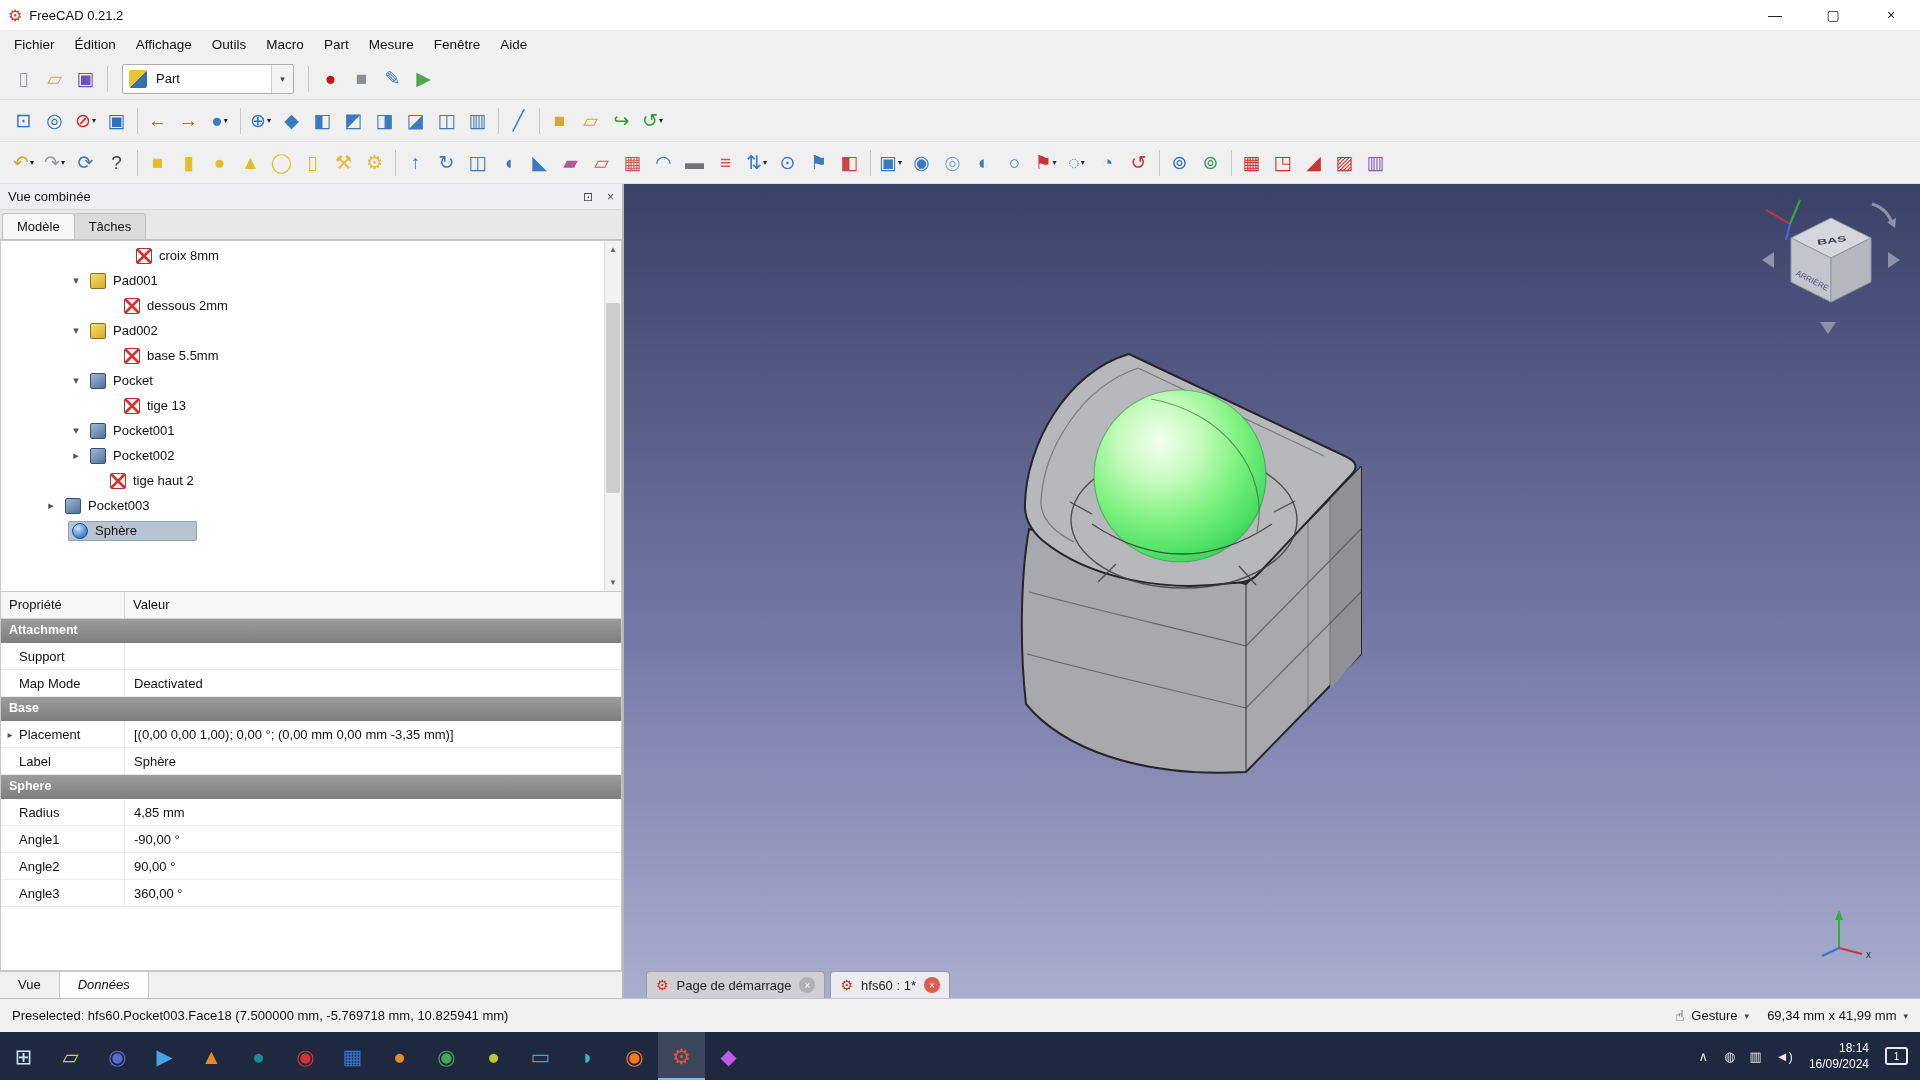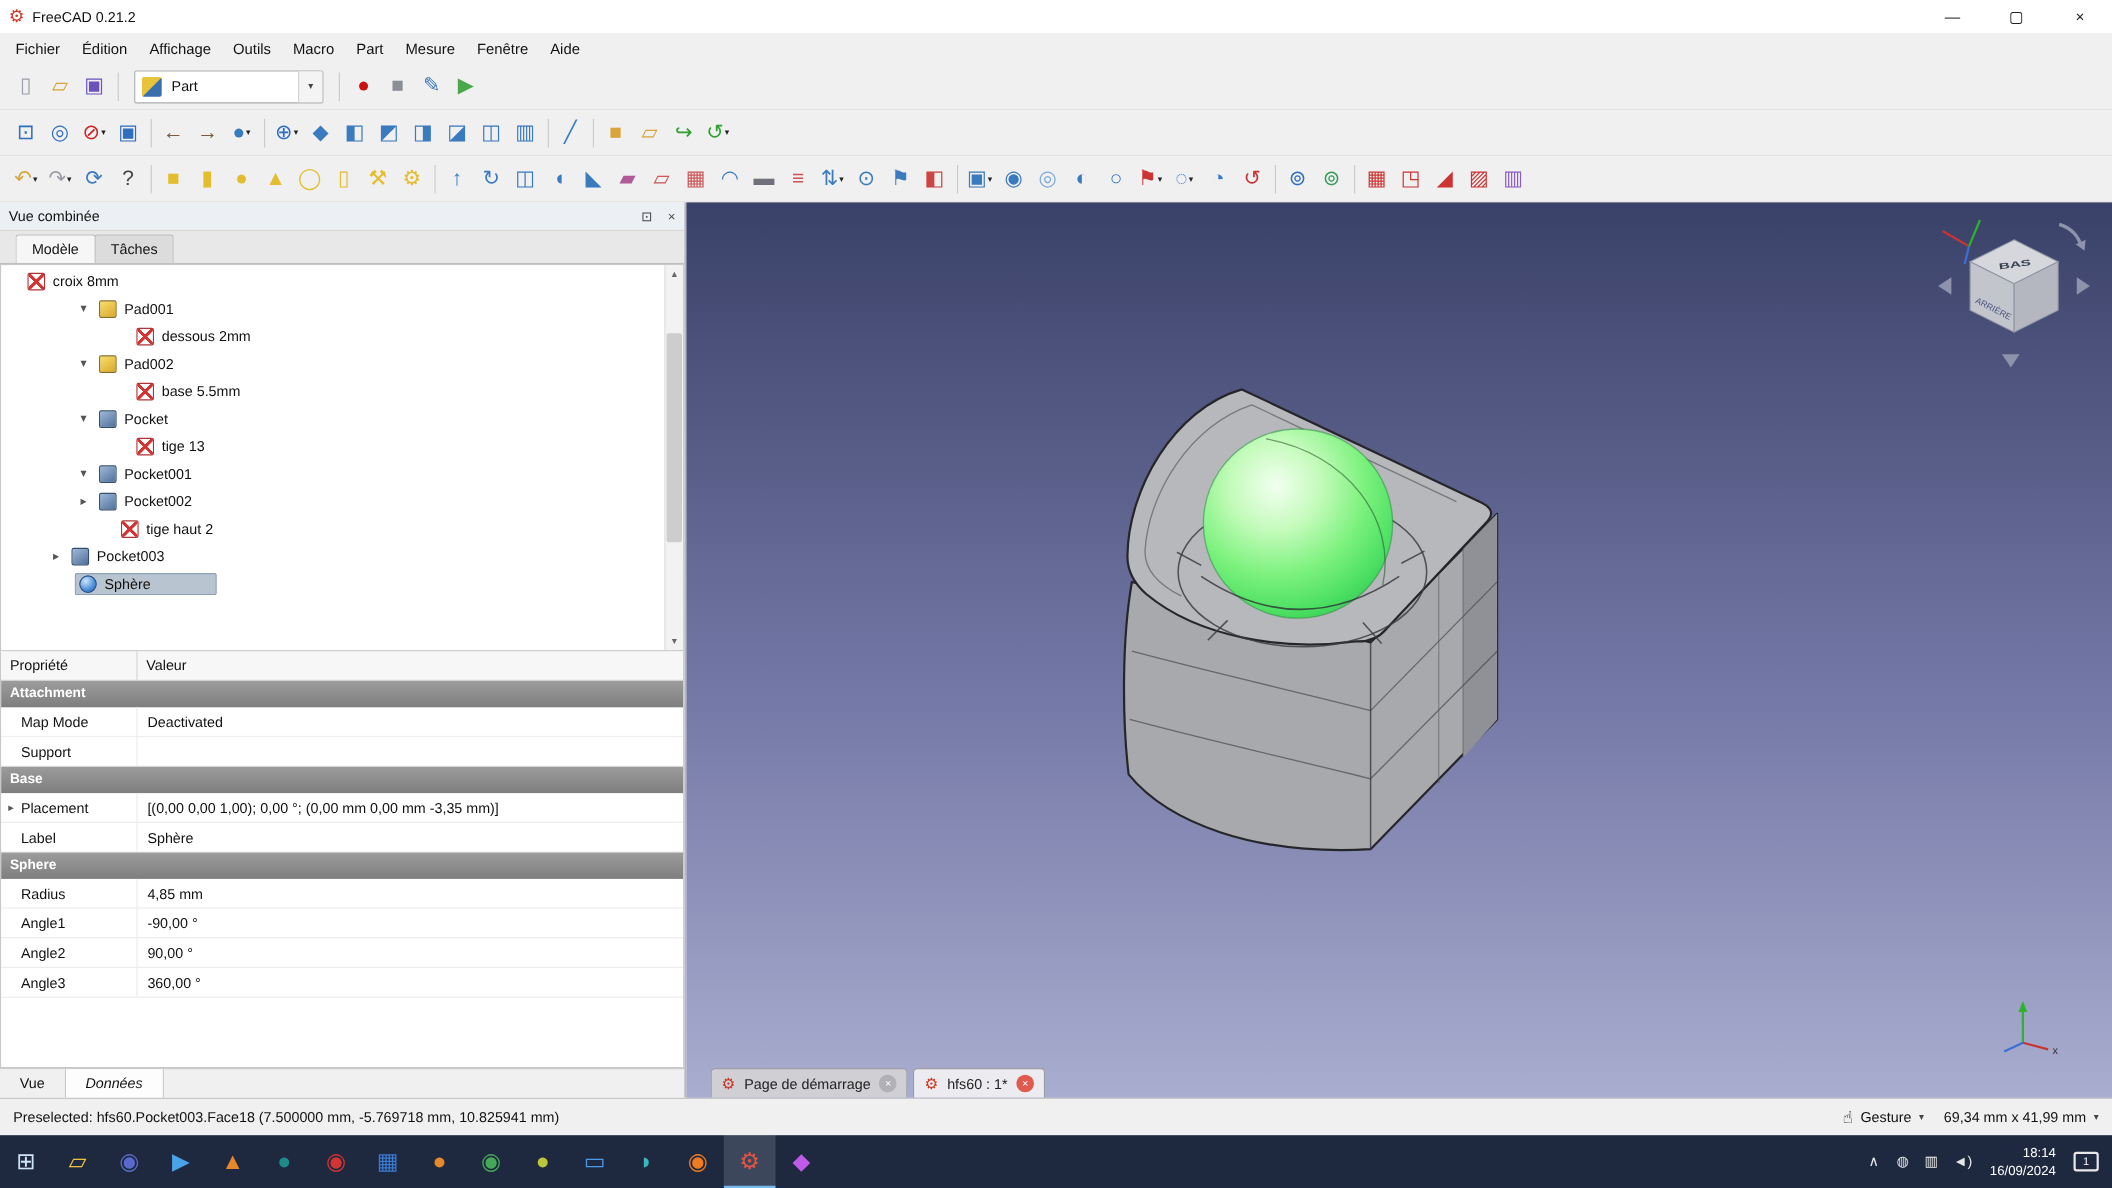--- a/index.html
+++ b/index.html
@@ -34,21 +34,21 @@
 
   
   .main { flex:1; display:flex; min-height:0; }
 
   
   .combo-view { width:624px; flex:none; background:#f0f0f0; border-right:2px solid #b8b8b8; display:flex; flex-direction:column; }
   .cv-header { height:26px; display:flex; align-items:center; padding:0 8px; background:#eceff3; border-bottom:1px solid #d8d8d8; flex:none; }
   .hdr-icons { margin-left:auto; display:flex; gap:14px; color:#444; font-size:12px; }
   .cv-tabs { height:30px; display:flex; align-items:flex-end; padding-left:2px; background:#e8e8e8; border-bottom:1px solid #c0c0c0; flex:none; }
   .cv-tab { padding:5px 14px; font-size:13px; border:1px solid #c0c0c0; border-bottom:none; background:#dcdcdc; margin-right:-1px; border-radius:3px 3px 0 0; }
-  .cv-tab.active { background:#f6f6f6;margin-left:12px; }
+  .cv-tab.active { background:#f6f6f6; }
   .tree-wrap { height:352px; background:#fff; border:1px solid #c8c8c8; position:relative; overflow:hidden; flex:none; }
   .tree-items { padding-top:2px; }
   .tree-row { height:25px; display:flex; align-items:center; font-size:13px; }
   .tree-arrow { width:20px; text-align:center; color:#555; font-size:11px; flex:none; }
   .hl { display:flex; align-items:center; padding:2px 4px; border-radius:2px; }
   .tree-row.selected .hl { background:#b9c4d1; box-shadow:inset 0 0 0 1px #8fa3b8; padding-right:60px; }
   .ti { width:16px; height:16px; margin-right:7px; flex:none; border-radius:2px; }
   .ti-sketch { background-color:#fdfdfd; border:1px solid #b23333;
      background-image:linear-gradient(45deg,transparent 42%,#d23333 44%,#d23333 56%,transparent 58%),
                       linear-gradient(-45deg,transparent 42%,#d23333 44%,#d23333 56%,transparent 58%); }
@@ -554,21 +554,21 @@
         </span>
       </div>
       <div class="cv-tabs">
         <span class="cv-tab active">Modèle</span>
         <span class="cv-tab">Tâches</span>
       </div>
 
       <div class="tree-wrap">
         <div class="tree-items">
 
-        <div class="tree-row" style="">
+        <div class="tree-row" style="padding-left: 99px; margin-left: 12px;">
               <span class="tree-arrow"></span>
               <span class="hl">
                 <span class="ti ti-sketch"></span>
                 <span class="tree-label">croix 8mm</span>
               </span>
             </div>
             <div class="tree-row" style="padding-left: 65px;">
               <span class="tree-arrow">▾</span>
               <span class="hl">
                 <span class="ti ti-pad"></span>
@@ -661,30 +661,30 @@
         <div>
 
         <div class="prow">
               <div class="pgroup">Attachment</div>
 
             </div>
             <div class="prow">
 
               <div class="pcells">
                 <span class="pexp"></span>
+                <span class="pname">Support</span>
+                <span class="pvalue"></span>
+              </div>
+            </div>
+            <div class="prow">
+
+              <div class="pcells">
+                <span class="pexp"></span>
                 <span class="pname">Map Mode</span>
                 <span class="pvalue">Deactivated</span>
-              </div>
-            </div>
-            <div class="prow">
-
-              <div class="pcells">
-                <span class="pexp"></span>
-                <span class="pname">Support</span>
-                <span class="pvalue"></span>
               </div>
             </div>
             <div class="prow">
               <div class="pgroup">Base</div>
 
             </div>
             <div class="prow">
 
               <div class="pcells">
                 <span class="pexp">▸</span>

